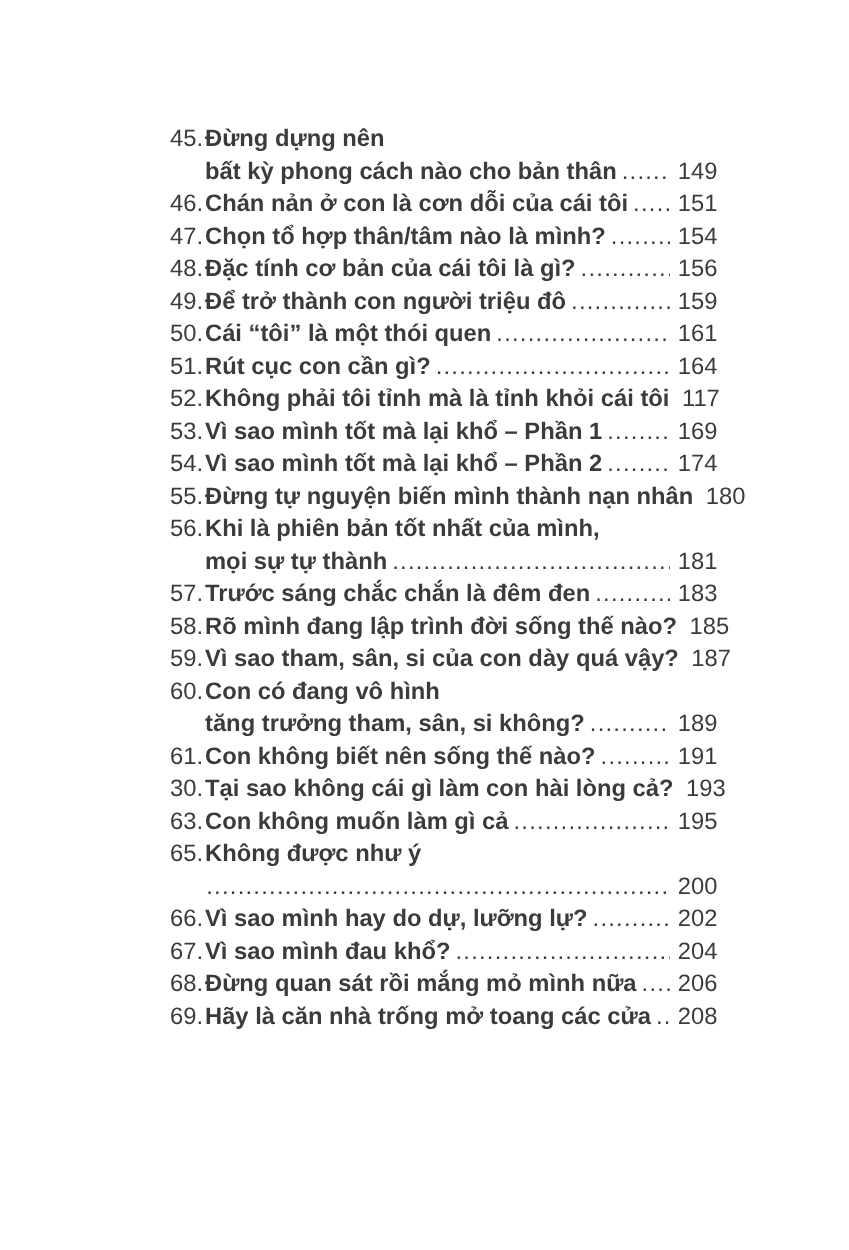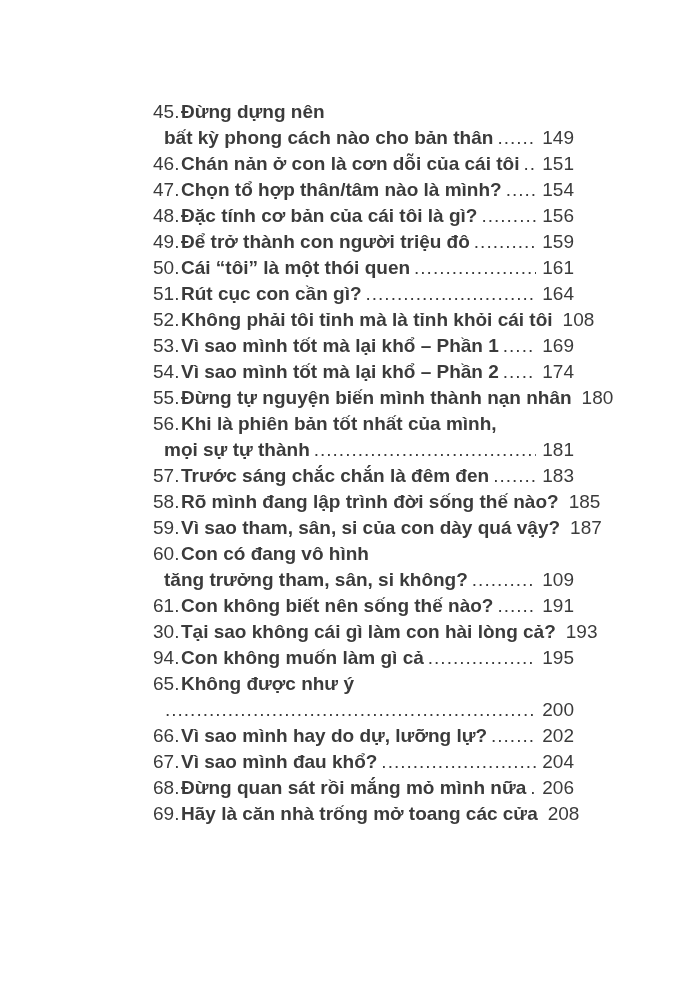--- a/index.html
+++ b/index.html
@@ -36,21 +36,20 @@
     line-height: 26px;
     font-size: 19px;
     white-space: nowrap;
   }
   .row.cont {
     padding-left: 28px;
   }
   .num {
     flex: none;
     width: 28px;
-    margin-left: 17px;
   }
   .title {
     flex: none;
     padding-right: 3px;
     font-weight: bold;
   }
   .leader {
     flex: 1 1 auto;
     min-width: 0;
     overflow: hidden;
@@ -129,21 +128,21 @@
           <span class="title">Rút cục con cần gì?</span>
           <span class="leader"></span>
           <span class="pagenum">164</span>
         </div>
       </div>
       <div class="entry">
         <div class="row">
           <span class="num">52.</span>
           <span class="title">Không phải tôi tỉnh mà là tỉnh khỏi cái tôi</span>
           <span class="leader"></span>
-          <span class="pagenum">108</span>
+          <span class="pagenum">117</span>
         </div>
       </div>
       <div class="entry">
         <div class="row">
           <span class="num">53.</span>
           <span class="title">Vì sao mình tốt mà lại khổ – Phần 1</span>
           <span class="leader"></span>
           <span class="pagenum">169</span>
         </div>
       </div>
@@ -199,42 +198,42 @@
         </div>
       </div>
       <div class="entry">
         <div class="row">
           <span class="num">60.</span>
           <span class="title">Con có đang vô hình</span>
         </div>
         <div class="row cont">
           <span class="title">tăng trưởng tham, sân, si không?</span>
           <span class="leader"></span>
-          <span class="pagenum">109</span>
+          <span class="pagenum">189</span>
         </div>
       </div>
       <div class="entry">
         <div class="row">
           <span class="num">61.</span>
           <span class="title">Con không biết nên sống thế nào?</span>
           <span class="leader"></span>
           <span class="pagenum">191</span>
         </div>
       </div>
       <div class="entry">
         <div class="row">
           <span class="num">30.</span>
           <span class="title">Tại sao không cái gì làm con hài lòng cả?</span>
           <span class="leader"></span>
           <span class="pagenum">193</span>
         </div>
       </div>
       <div class="entry">
         <div class="row">
-          <span class="num">94.</span>
+          <span class="num">63.</span>
           <span class="title">Con không muốn làm gì cả</span>
           <span class="leader"></span>
           <span class="pagenum">195</span>
         </div>
       </div>
       <div class="entry">
         <div class="row">
           <span class="num">65.</span>
           <span class="title">Không được như ý</span>
         </div>

